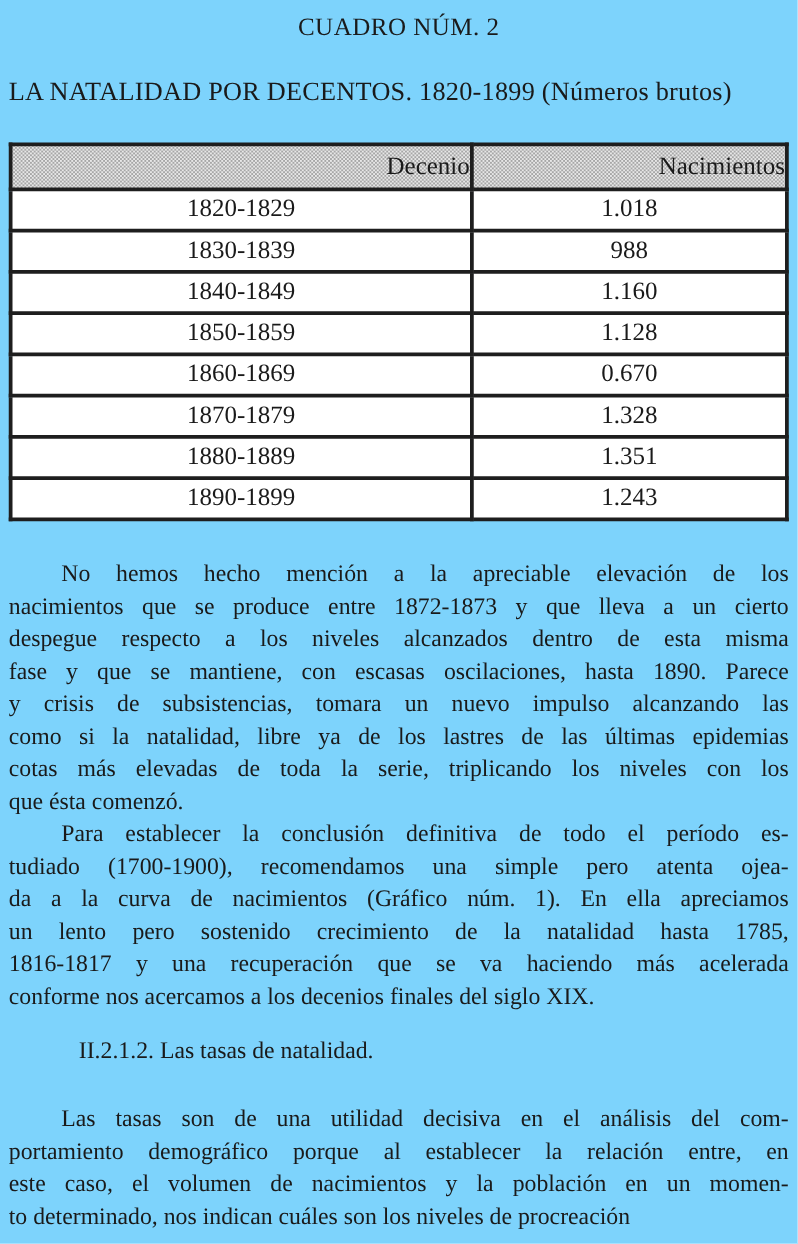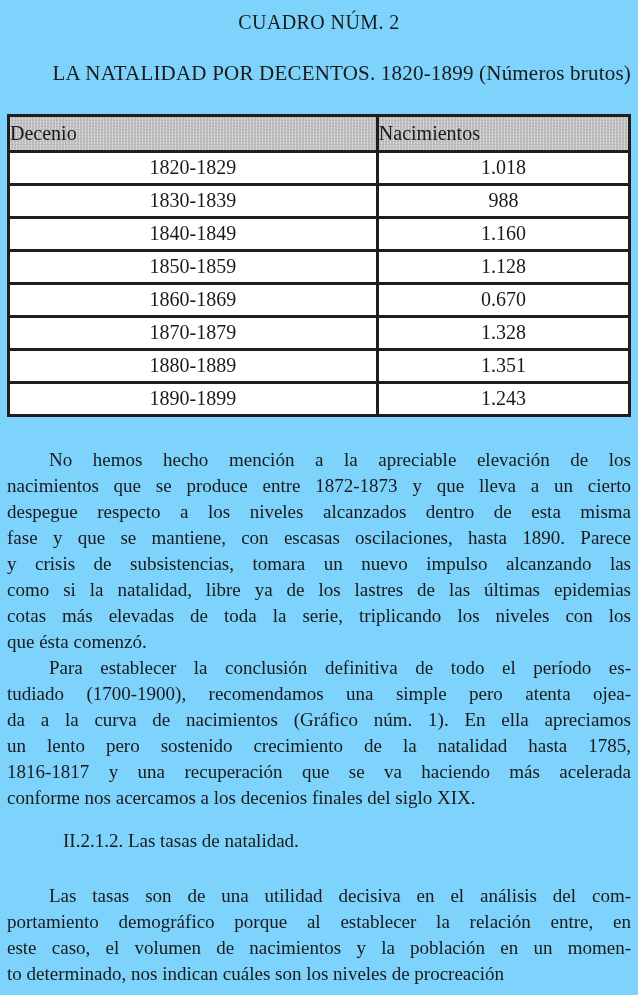--- a/index.html
+++ b/index.html
@@ -21,41 +21,41 @@
     padding: 10px 7px 0 7px;
     background: #7dd3fc;
   }
   .caption {
     text-align: center;
     font-size: 20px;
     line-height: 24px;
     letter-spacing: 0.4px;
   }
   .subtitle {
-    text-align: right;
+    text-align: left;
     font-size: 21px;
     line-height: 26px;
     margin-top: 26px;
     letter-spacing: 0.2px;
   }
   table.data-table {
     width: 100%;
     border-collapse: collapse;
     margin-top: 28px;
     border: 3px solid #1e1e1e;
     table-layout: fixed;
   }
   table.data-table col.c1 { width: 59.4%; }
   table.data-table col.c2 { width: 40.6%; }
   table.data-table th {
     font-weight: normal;
     font-size: 20px;
     line-height: 24px;
     padding: 4px 0 5px 0;
-    text-align: left;
+    text-align: right;
     border: 3px solid #1e1e1e;
     
     background: repeating-conic-gradient(#a6a6a6 0% 25%, #e7e7e7 0% 50%);
     background-size: 3px 3px;
   }
   table.data-table td {
     font-size: 20px;
     line-height: 25px;
     padding: 2px 0 3px 0;
     text-align: center;

